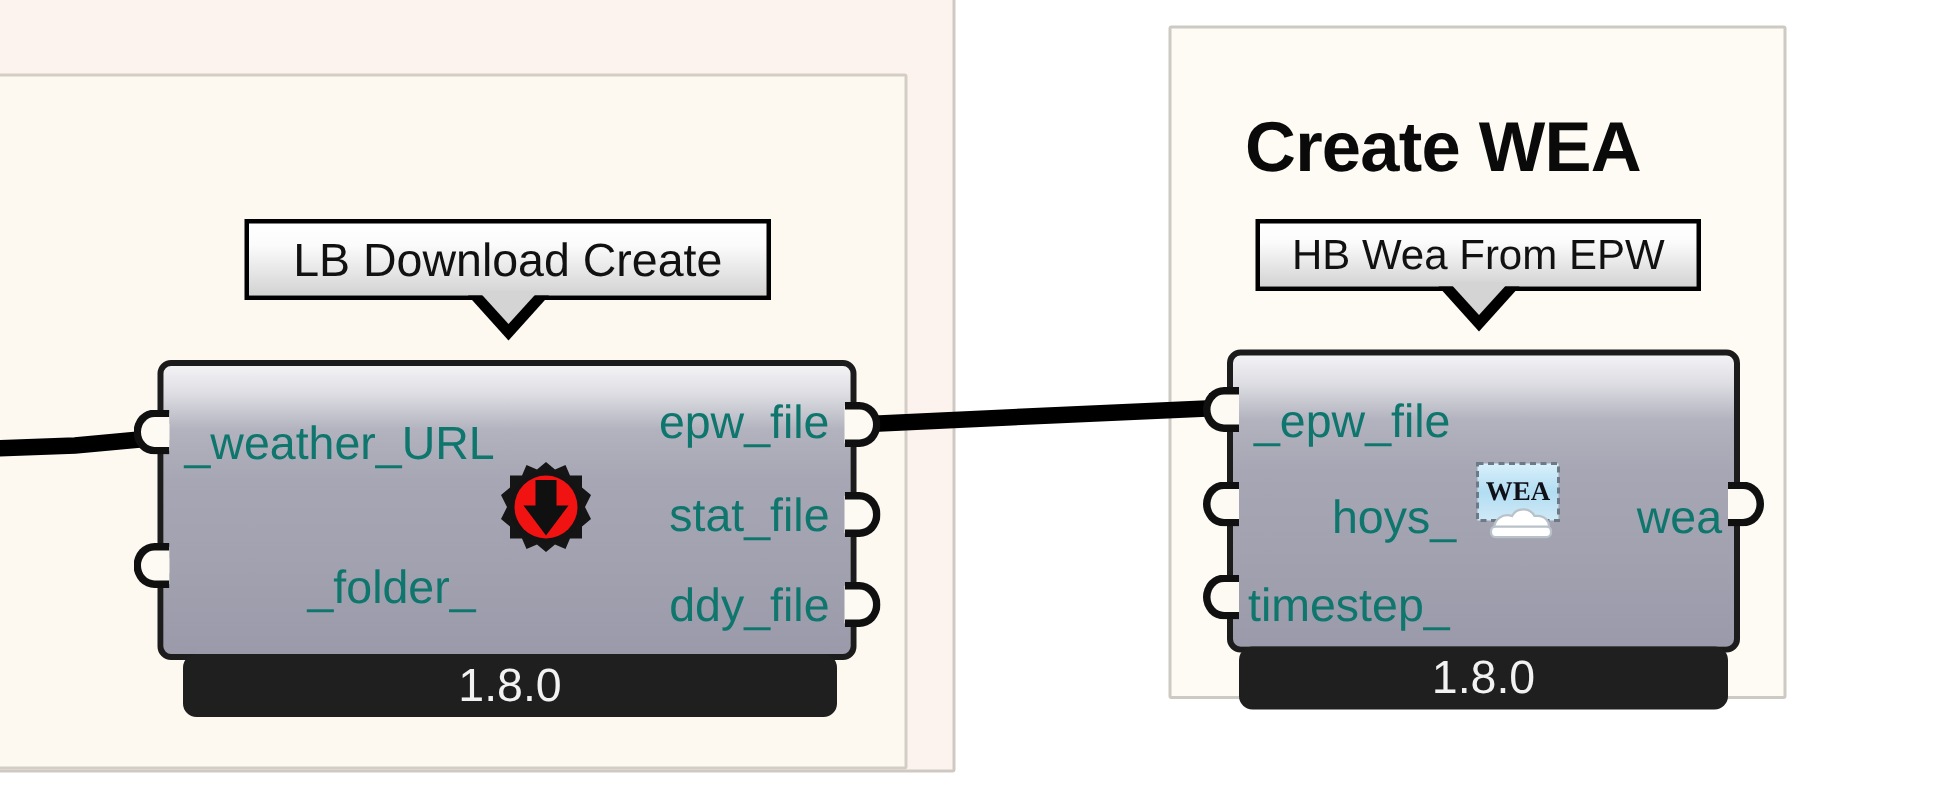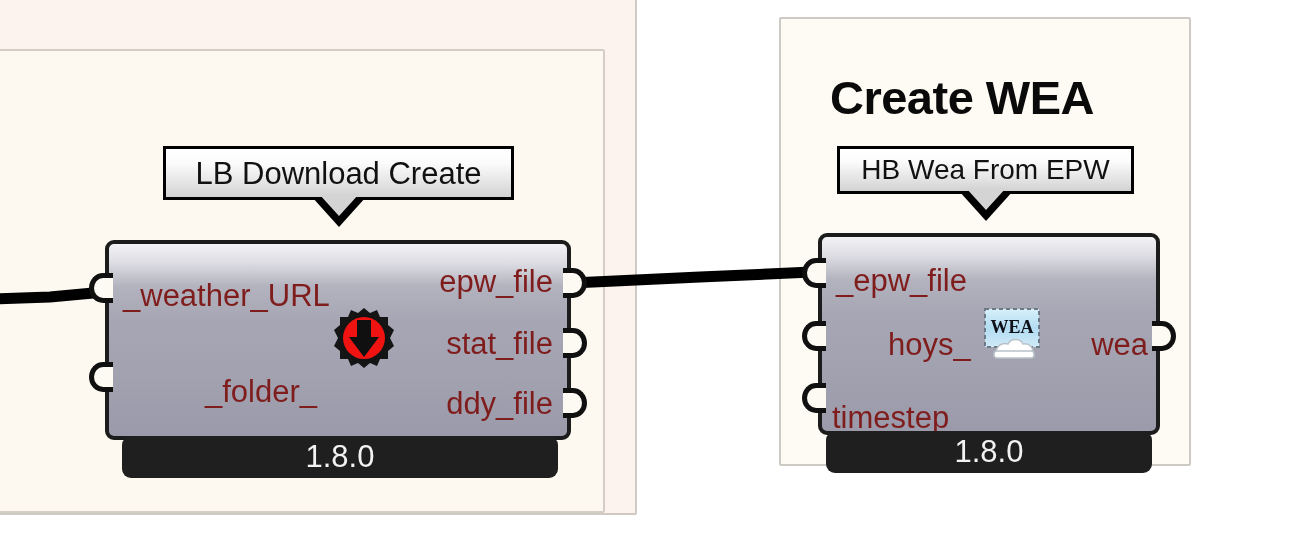--- a/index.html
+++ b/index.html
@@ -128,21 +128,21 @@
     border-radius: 9px;
     color: #f2f2f2;
     display: flex;
     align-items: center;
     justify-content: center;
     font-size: 31px;
   }
 
   .port-label {
     position: absolute;
-    color: #7f1d1d;
+    color: #0f766e;
     font-size: 31px;
     white-space: nowrap;
     line-height: 1;
   }
   .port-label.in  { text-align: left; }
   .port-label.out { text-align: center; }
 
   
   .port-nub {
     position: absolute;
@@ -241,21 +241,21 @@
     <div class="gh-body" style="width:342px; height:202px;"></div>
 
     <div class="port-nub left" style="left:-16px; top:25px;"></div>
     <div class="port-nub left" style="left:-16px; top:88px;"></div>
     <div class="port-nub left" style="left:-16px; top:150px;"></div>
 
     <div class="port-nub right" style="left:334px; top:88px;"></div>
 
     <div class="port-label in" style="left:18px; top:32px;">_epw_file</div>
     <div class="port-label in" style="left:70px; top:96px;">hoys_</div>
-    <div class="port-label in" style="left:14px; top:169px;">timestep_</div>
+    <div class="port-label in" style="left:14px; top:155px;">timestep_</div>
 
     <div class="port-label out" style="right:20px; top:96px; position:absolute;">wea</div>
 
     <div class="icon-wea" style="left:164px; top:72px;">
       <svg width="62" height="58" viewBox="0 0 62 58">
         <defs>
           <linearGradient id="skygrad" x1="0" y1="0" x2="0" y2="1">
             <stop offset="0%" stop-color="#d8f0fb"></stop>
             <stop offset="50%" stop-color="#b2ddf2"></stop>
             <stop offset="100%" stop-color="#cfe9f7"></stop>

